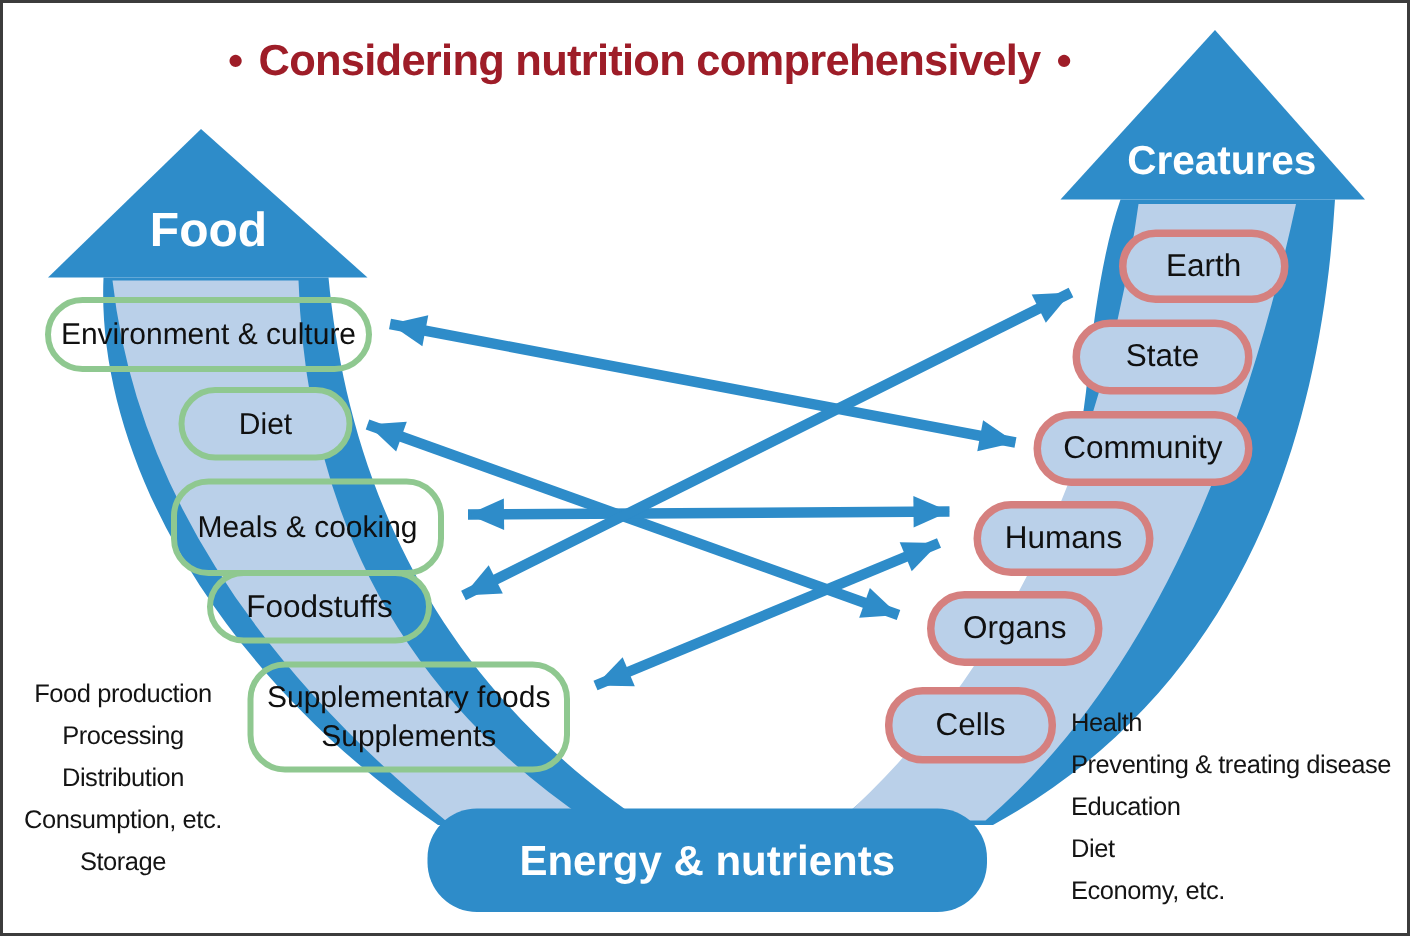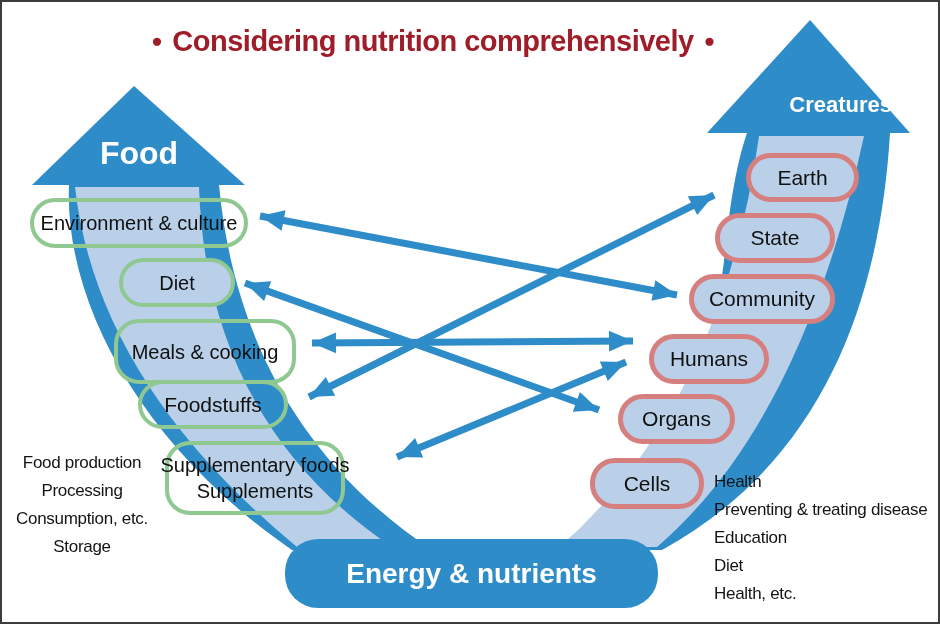--- a/index.html
+++ b/index.html
@@ -11,32 +11,32 @@
   #bg-svg{position:absolute;left:0;top:0;width:940px;height:624px;}
   .abs{position:absolute;}
   
   #title{left:0;top:23px;width:862px;text-align:center;color:#9e1d28;
          font-size:29px;font-weight:bold;letter-spacing:-0.5px;white-space:nowrap;}
   #title .dot{font-size:19px;vertical-align:4px;}
   #title .dot.l{margin-right:10px;} #title .dot.r{margin-left:10px;}
   
   .arrow-label{color:#fff;font-weight:bold;text-align:center;white-space:nowrap;}
   #food-label{left:77px;top:133px;width:120px;font-size:32px;}
-  #creatures-label{left:735px;top:90px;width:155px;font-size:22px;text-align:right;}
+  #creatures-label{left:735px;top:90px;width:155px;font-size:27px;}
   
   .pill{display:flex;align-items:center;justify-content:center;text-align:center;
         box-sizing:border-box;border-radius:25px;font-size:20px;line-height:1.1;
         color:#101010;white-space:nowrap;}
   .pill-green{border:4px solid #8fc890;background:transparent;}
   .pill-red{border:5px solid #d5807f;background:#bad0e9;font-size:21px;}
   #box-env{left:28px;top:196px;width:218px;height:50px;}
   #box-diet{left:117px;top:256px;width:116px;height:49px;background:#bad0e9;}
   #box-meals{left:112px;top:317px;width:182px;height:65px;}
   #box-foodstuffs{left:136px;top:378px;width:150px;height:49px;font-size:21px;}
-  #box-suppl{left:163px;top:439px;width:180px;height:74px;flex-direction:column;line-height:26px;}
+  #box-suppl{left:163px;top:439px;width:215px;height:74px;flex-direction:column;line-height:26px;}
   #box-earth{left:744px;top:151px;width:113px;height:49px;}
   #box-state{left:713px;top:211px;width:120px;height:50px;}
   #box-community{left:687px;top:272px;width:146px;height:50px;}
   #box-humans{left:647px;top:332px;width:120px;height:50px;}
   #box-organs{left:616px;top:392px;width:117px;height:50px;}
   #box-cells{left:588px;top:456px;width:114px;height:51px;}
   
   .side-list{font-size:17px;line-height:28px;letter-spacing:-0.3px;color:#141414;}
   #left-list{left:2px;top:447px;width:156px;text-align:center;}
   #right-list{left:712px;top:466px;width:226px;text-align:left;}
@@ -106,27 +106,28 @@
   <div id="box-earth" class="abs pill pill-red">Earth</div>
   <div id="box-state" class="abs pill pill-red">State</div>
   <div id="box-community" class="abs pill pill-red">Community</div>
   <div id="box-humans" class="abs pill pill-red">Humans</div>
   <div id="box-organs" class="abs pill pill-red">Organs</div>
   <div id="box-cells" class="abs pill pill-red">Cells</div>
 
   <div id="left-list" class="abs side-list">
     <div>Food production</div>
     <div>Processing</div>
+    <div>Distribution</div>
     <div>Consumption, etc.</div>
     <div>Storage</div>
   </div>
 
   <div id="right-list" class="abs side-list">
     <div>Health</div>
     <div>Preventing &amp; treating disease</div>
     <div>Education</div>
     <div>Diet</div>
-    <div>Health, etc.</div>
+    <div>Economy, etc.</div>
   </div>
 
   <div id="energy" class="abs">Energy &amp; nutrients</div>
 
 </div>
 
 </body></html>

